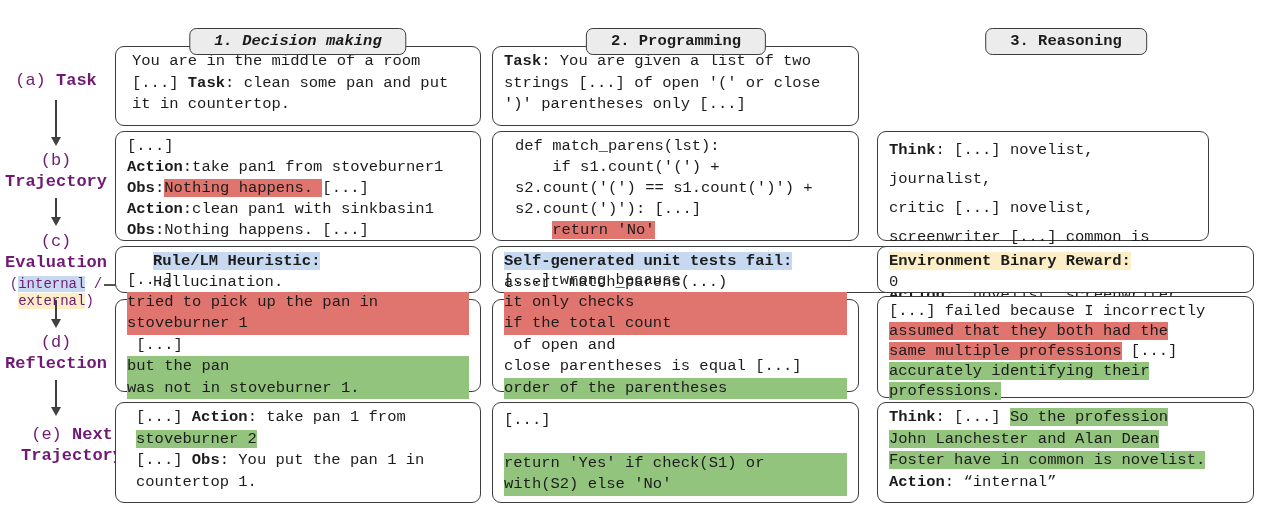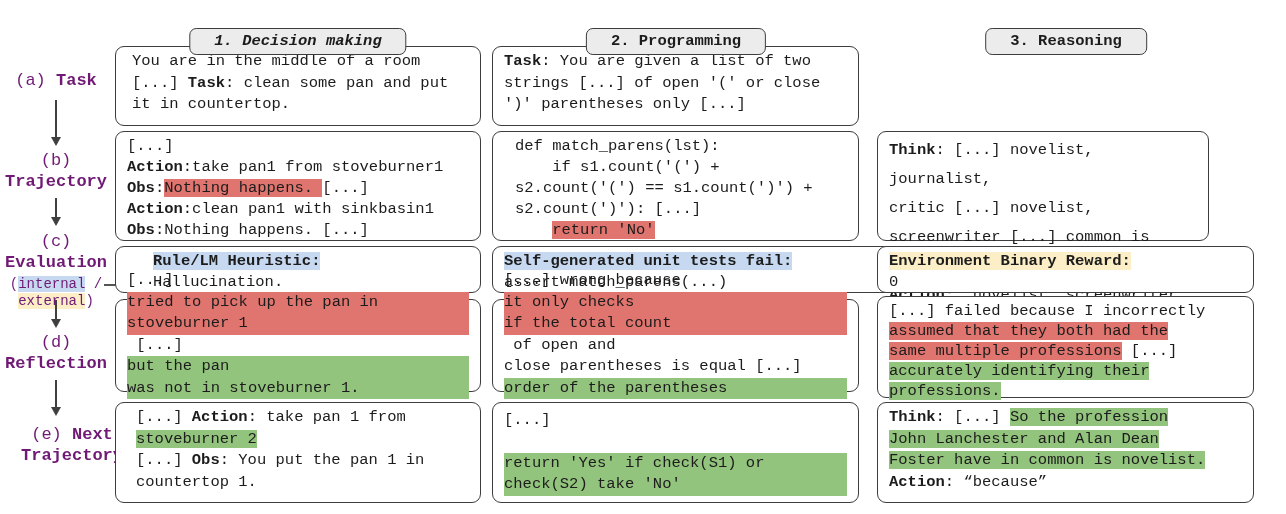--- a/index.html
+++ b/index.html
@@ -105,19 +105,19 @@
 if the total count</span><span> of open and
 close parentheses is equal [...]
 </span><span class="hl-green">order of the parentheses</span><span> [...]</span></div>
 
   <div class="box" style="left:115px;top:402px;width:366px;height:101px;padding-left:20px;"><span>[...] </span><span class="b">Action</span><span>: take pan 1 from
 </span><span class="hl-green">stoveburner 2</span><span>
 [...] </span><span class="b">Obs</span><span>: You put the pan 1 in
 countertop 1.</span></div>
   <div class="box vcenter" style="left:492px;top:402px;width:367px;height:101px;"><span>[...]
     </span><span class="hl-green">return 'Yes' if check(S1) or
-check(S2) take 'No'</span></div>
+with(S2) else 'No'</span></div>
   <div class="box" style="left:877px;top:402px;width:377px;height:101px;"><span class="b">Think</span><span>: [...] </span><span class="hl-green">So the profession
 John Lanchester and Alan Dean
 Foster have in common is novelist.</span><span>
-</span><span class="b">Action</span><span>: “because”</span></div>
+</span><span class="b">Action</span><span>: “internal”</span></div>
 
 </div>
 
 </body></html>

